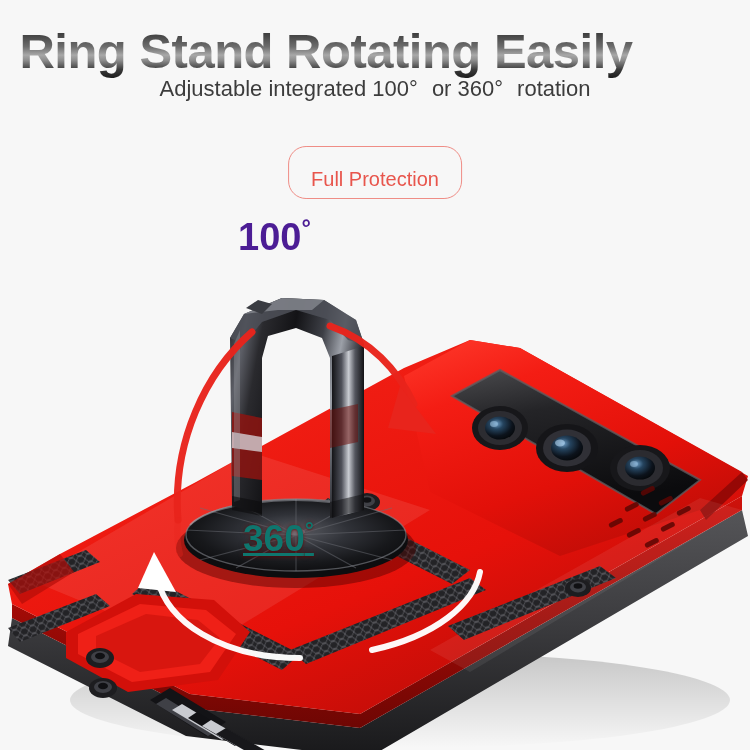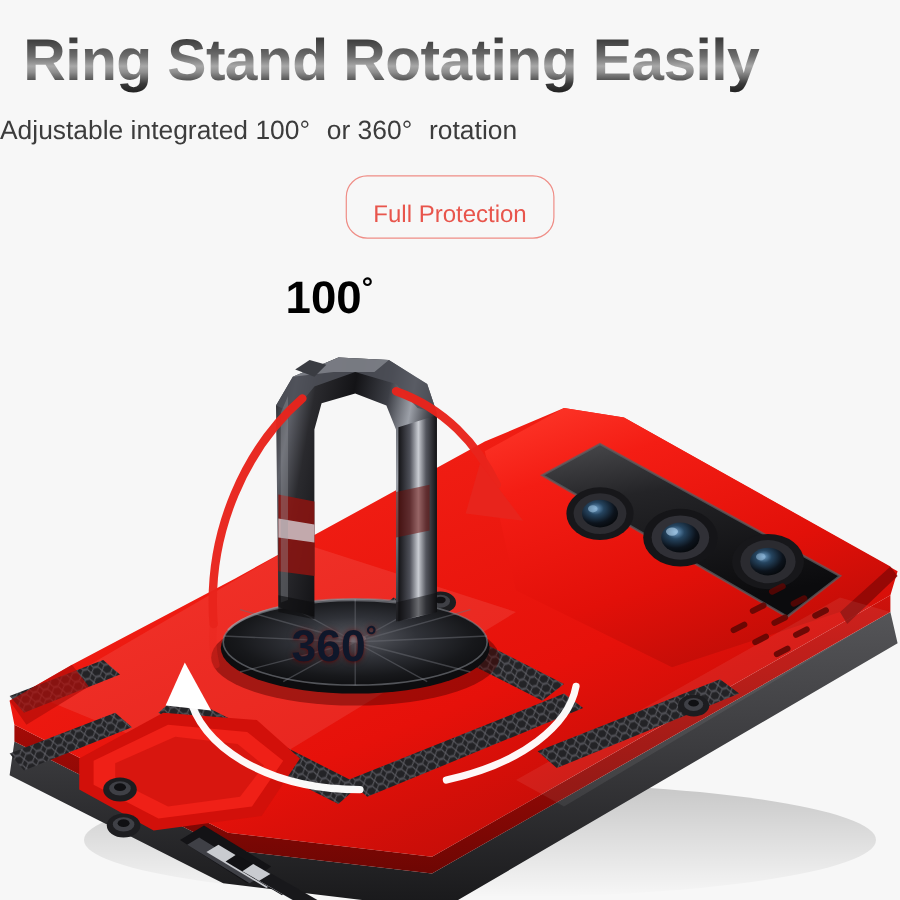--- a/index.html
+++ b/index.html
@@ -25,22 +25,22 @@
         #4a4a4a 0%, #3b3b3b 12%, #6d6d6d 40%,
         #a8a8a8 56%, #8d8d8d 66%, #3a3a3a 84%, #1d1d1d 100%);
     -webkit-background-clip:text;
     background-clip:text;
     color:transparent;
     -webkit-text-fill-color:transparent;
     white-space:nowrap;
   }
 
   #page-subtitle {
-    position:absolute; left:0; top:96px; width:750px;
-    text-align:left;
+    position:absolute; left:0; top:76px; width:750px;
+    text-align:center;
     font-size:22px;
     color:#3c3c3c;
     white-space:nowrap;
   }
   #page-subtitle .gap { display:inline-block; width:14px; }
 
   #protection-badge {
     position:absolute; left:50%; top:146px;
     transform:translateX(-50%);
     border:1.6px solid #ef8d86;
@@ -61,29 +61,30 @@
   #product-svg { display:block; width:750px; height:570px; }
 
   
   .annot {
     position:absolute;
     font-weight:bold;
     white-space:nowrap;
     z-index:35;
   }
   #annot-100 {
-    left:238px; top:228px;
+    left:238px; top:216px;
     font-size:38px;
-    color:#000000;
+    color:#4c1d95;
   }
   #annot-360 {
     left:243px; top:518px;
     font-size:37px;
-    color:#0f172a;
+    color:#0f766e;
     text-shadow:0 0 5px rgba(110,0,0,.55), 0 1px 2px rgba(90,0,0,.5);
+    text-decoration:underline;
   }
   .annot sup { font-size:.62em; vertical-align:super; line-height:0; }
 </style>
 </head>
 <body>
 
 <div id="header">
 
   <div id="page-title">Ring Stand Rotating Easily</div>
 

